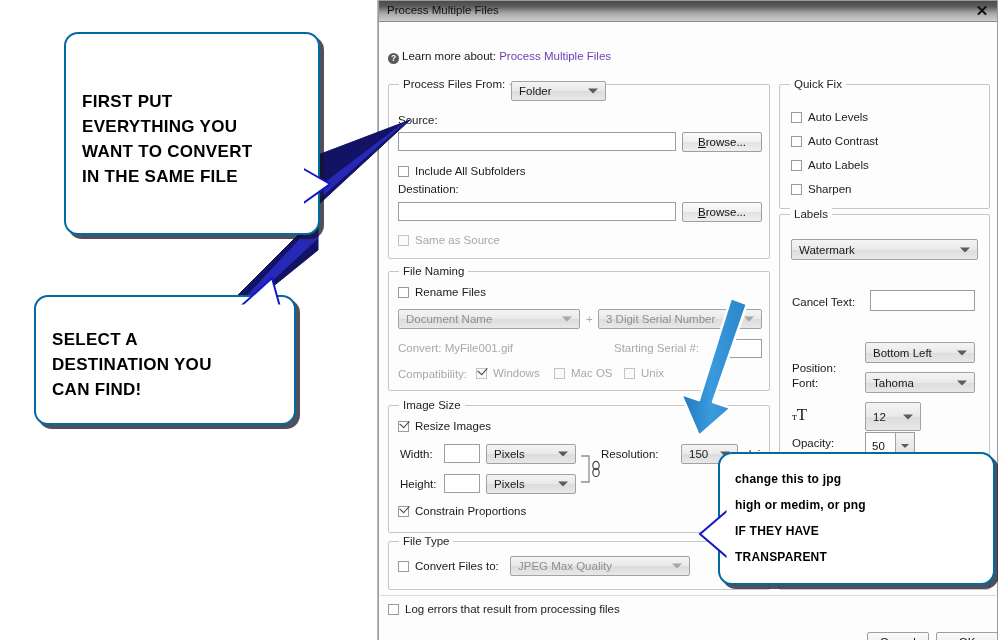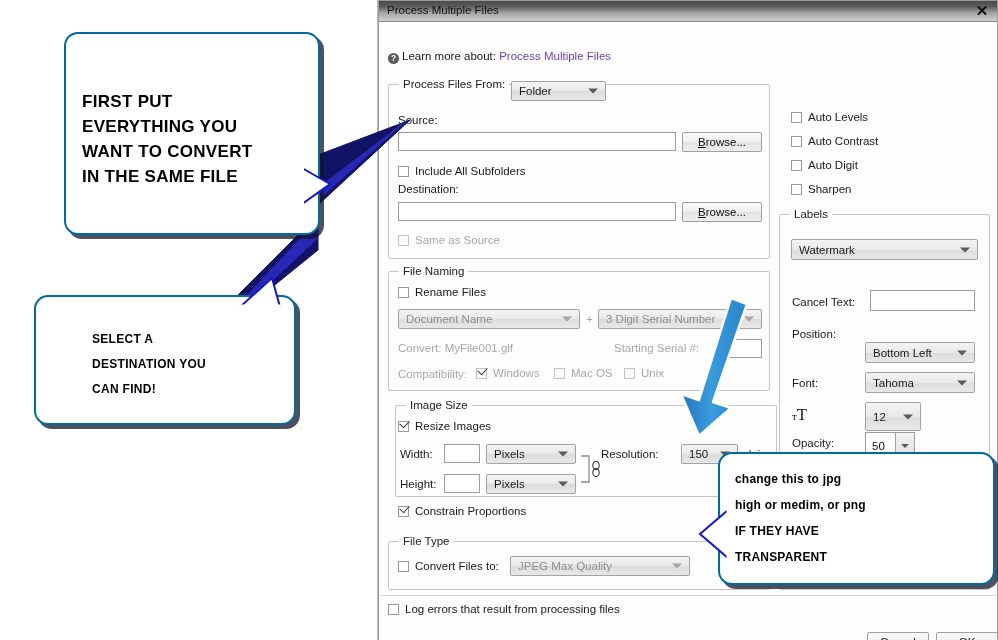--- a/index.html
+++ b/index.html
@@ -274,21 +274,21 @@
       </div>
       <div class="cb disabled" style="left:175px; top:345px;">
         <span class="box"></span>
         <span class="txt">Mac OS</span>
       </div>
       <div class="cb disabled" style="left:245px; top:345px;">
         <span class="box"></span>
         <span class="txt">Unix</span>
       </div>
 
-      <div class="group" style="left:16px; top:383px; width:382px; height:92px;">
+      <div class="group" style="left:9px; top:383px; width:382px; height:128px;">
         <span class="legend">Image Size</span>
       </div>
       <div class="cb checked" style="left:19px; top:398px;">
         <span class="box"></span>
         <span class="txt">Resize Images</span>
       </div>
 
       <span class="lbl" style="left:21px; top:426px;">Width:</span>
       <input class="tinput" style="left: 65px; top: 422px; width: 36px; height: 19px;" value="">
       <div class="combo" style="left:107px; top:422px; width:90px; height:20px;">
@@ -333,49 +333,52 @@
       <div class="combo dim" style="left:131px; top:534px; width:180px; height:20px;">
         <span class="cval">JPEG Max Quality</span>
         <span class="carrow"></span>
       </div>
 
       <div class="cb" style="left:9px; top:581px;">
         <span class="box"></span>
         <span class="txt">Log errors that result from processing files</span>
       </div>
 
+      <div class="group" style="left:400px; top:62px; width:211px; height:125px;">
+        <span class="legend">Quick Fix</span>
+      </div>
       <div class="cb" style="left:412px; top:89px;">
         <span class="box"></span>
         <span class="txt">Auto Levels</span>
       </div>
       <div class="cb" style="left:412px; top:113px;">
         <span class="box"></span>
         <span class="txt">Auto Contrast</span>
       </div>
       <div class="cb" style="left:412px; top:137px;">
         <span class="box"></span>
-        <span class="txt">Auto Digit</span>
+        <span class="txt">Auto Labels</span>
       </div>
       <div class="cb" style="left:412px; top:161px;">
         <span class="box"></span>
         <span class="txt">Sharpen</span>
       </div>
 
       <div class="group" style="left:400px; top:192px; width:211px; height:376px;">
         <span class="legend">Labels</span>
       </div>
       <div class="combo" style="left:412px; top:217px; width:187px; height:21px;">
         <span class="cval">Watermark</span>
         <span class="carrow"></span>
       </div>
 
       <span class="lbl" style="left:413px; top:274px;">Cancel Text:</span>
       <input class="tinput" style="left: 491px; top: 268px; width: 105px; height: 21px;" value="">
 
-      <span class="lbl" style="left:413px; top:306px;text-align:center;">Position:</span>
+      <span class="lbl" style="left:413px; top:340px;text-align:center;">Position:</span>
       <div class="combo" style="left:486px; top:320px; width:110px; height:21px;">
         <span class="cval">Bottom Left</span>
         <span class="carrow"></span>
       </div>
 
       <span class="lbl" style="left:413px; top:355px;">Font:</span>
       <div class="combo" style="left:486px; top:350px; width:110px; height:21px;padding-left:26px;">
         <span class="cval">Tahoma</span>
         <span class="carrow"></span>
       </div>
@@ -431,21 +434,21 @@
 EVERYTHING YOU
 WANT TO CONVERT
 IN THE SAME FILE</div>
   </div>
   <svg class="tail" style="left:300px; top:160px;" width="40" height="60" viewBox="0 0 40 60">
     <path d="M2 8 L30 24 L2 44 Z" fill="#ffffff" stroke="#1616c8" stroke-width="2"></path>
     <path d="M2 6 L2 46" stroke="#ffffff" stroke-width="4"></path>
   </svg>
 
   <div class="callout" style="left:34px; top:295px; width:262px; height:130px;">
-    <div class="ctext" style="left:16px; top:30px; font-size:12px; line-height:25px; letter-spacing:0.3px;margin-left:40px;">SELECT A
+    <div class="ctext" style="left:16px; top:30px; font-size:17px; line-height:25px; letter-spacing:0.3px;">SELECT A
 DESTINATION YOU
 CAN FIND!</div>
   </div>
   <svg class="tail" style="left:210px; top:276px;" width="80" height="34" viewBox="0 0 80 34">
     <path d="M30 31 L62 2 L70 31 Z" fill="#ffffff" stroke="#1616c8" stroke-width="2"></path>
     <path d="M28 31 L72 31" stroke="#ffffff" stroke-width="5"></path>
   </svg>
 
   <div class="callout" style="left:718px; top:452px; width:277px; height:133px;">
     <div class="ctext" style="left:15px; top:12px; font-size:12px; line-height:26px; letter-spacing:0.2px;">change this to jpg

